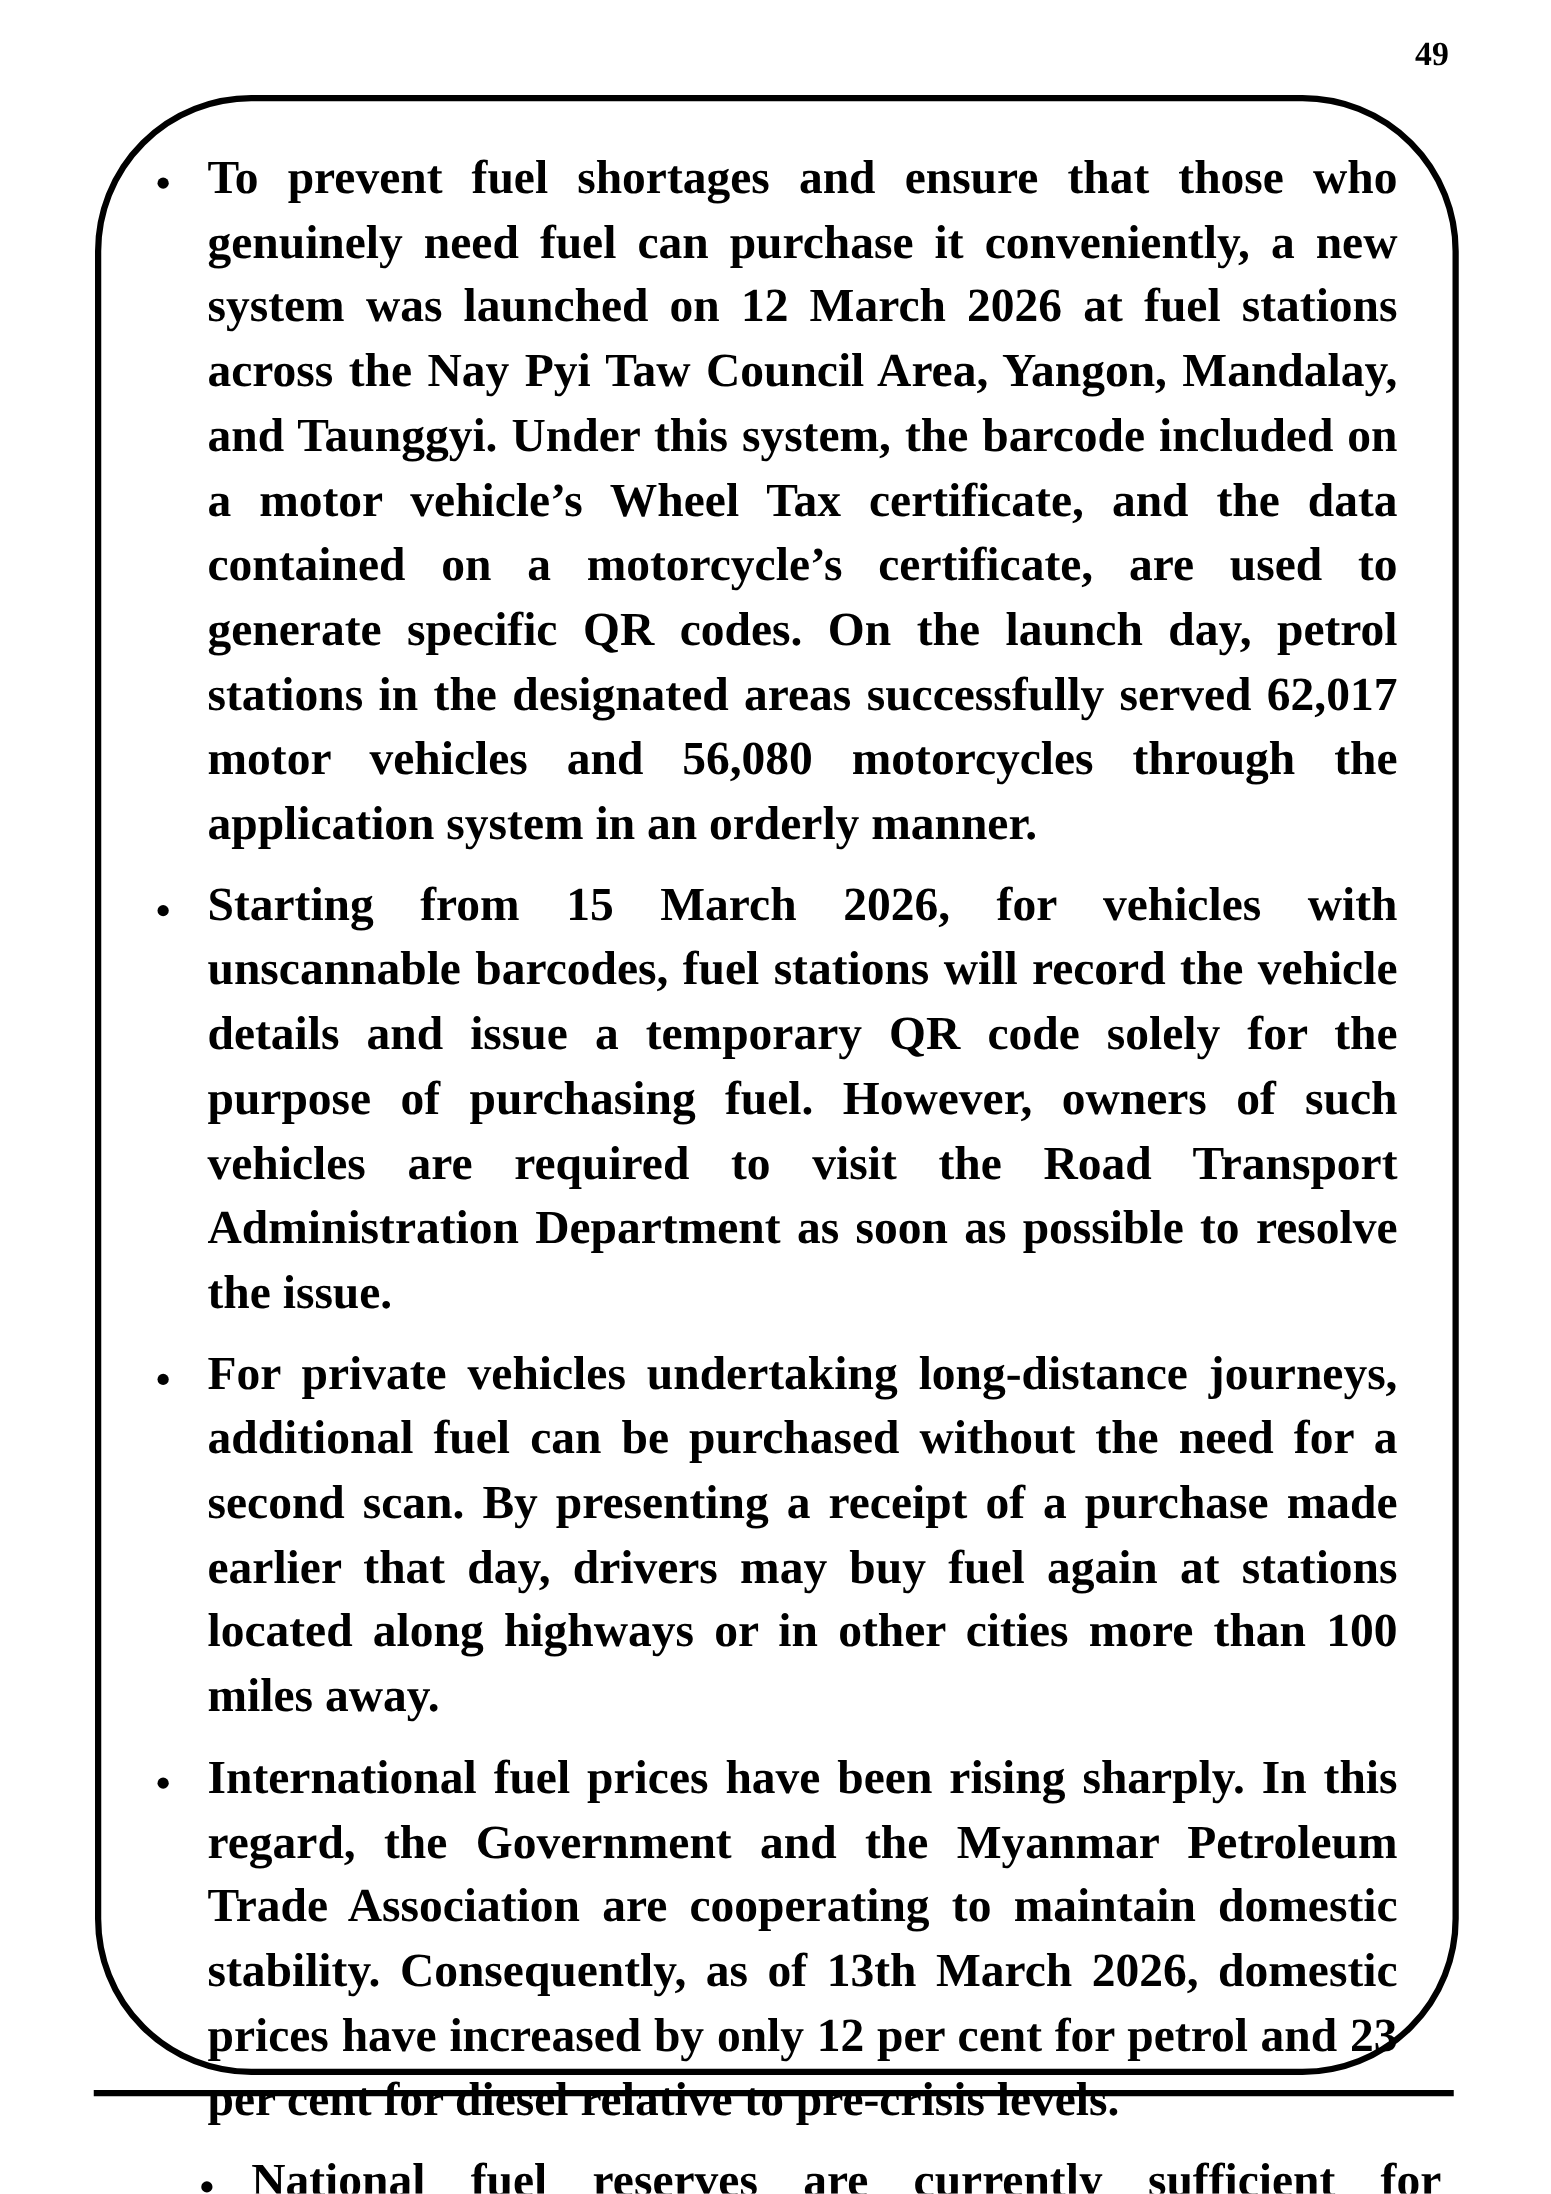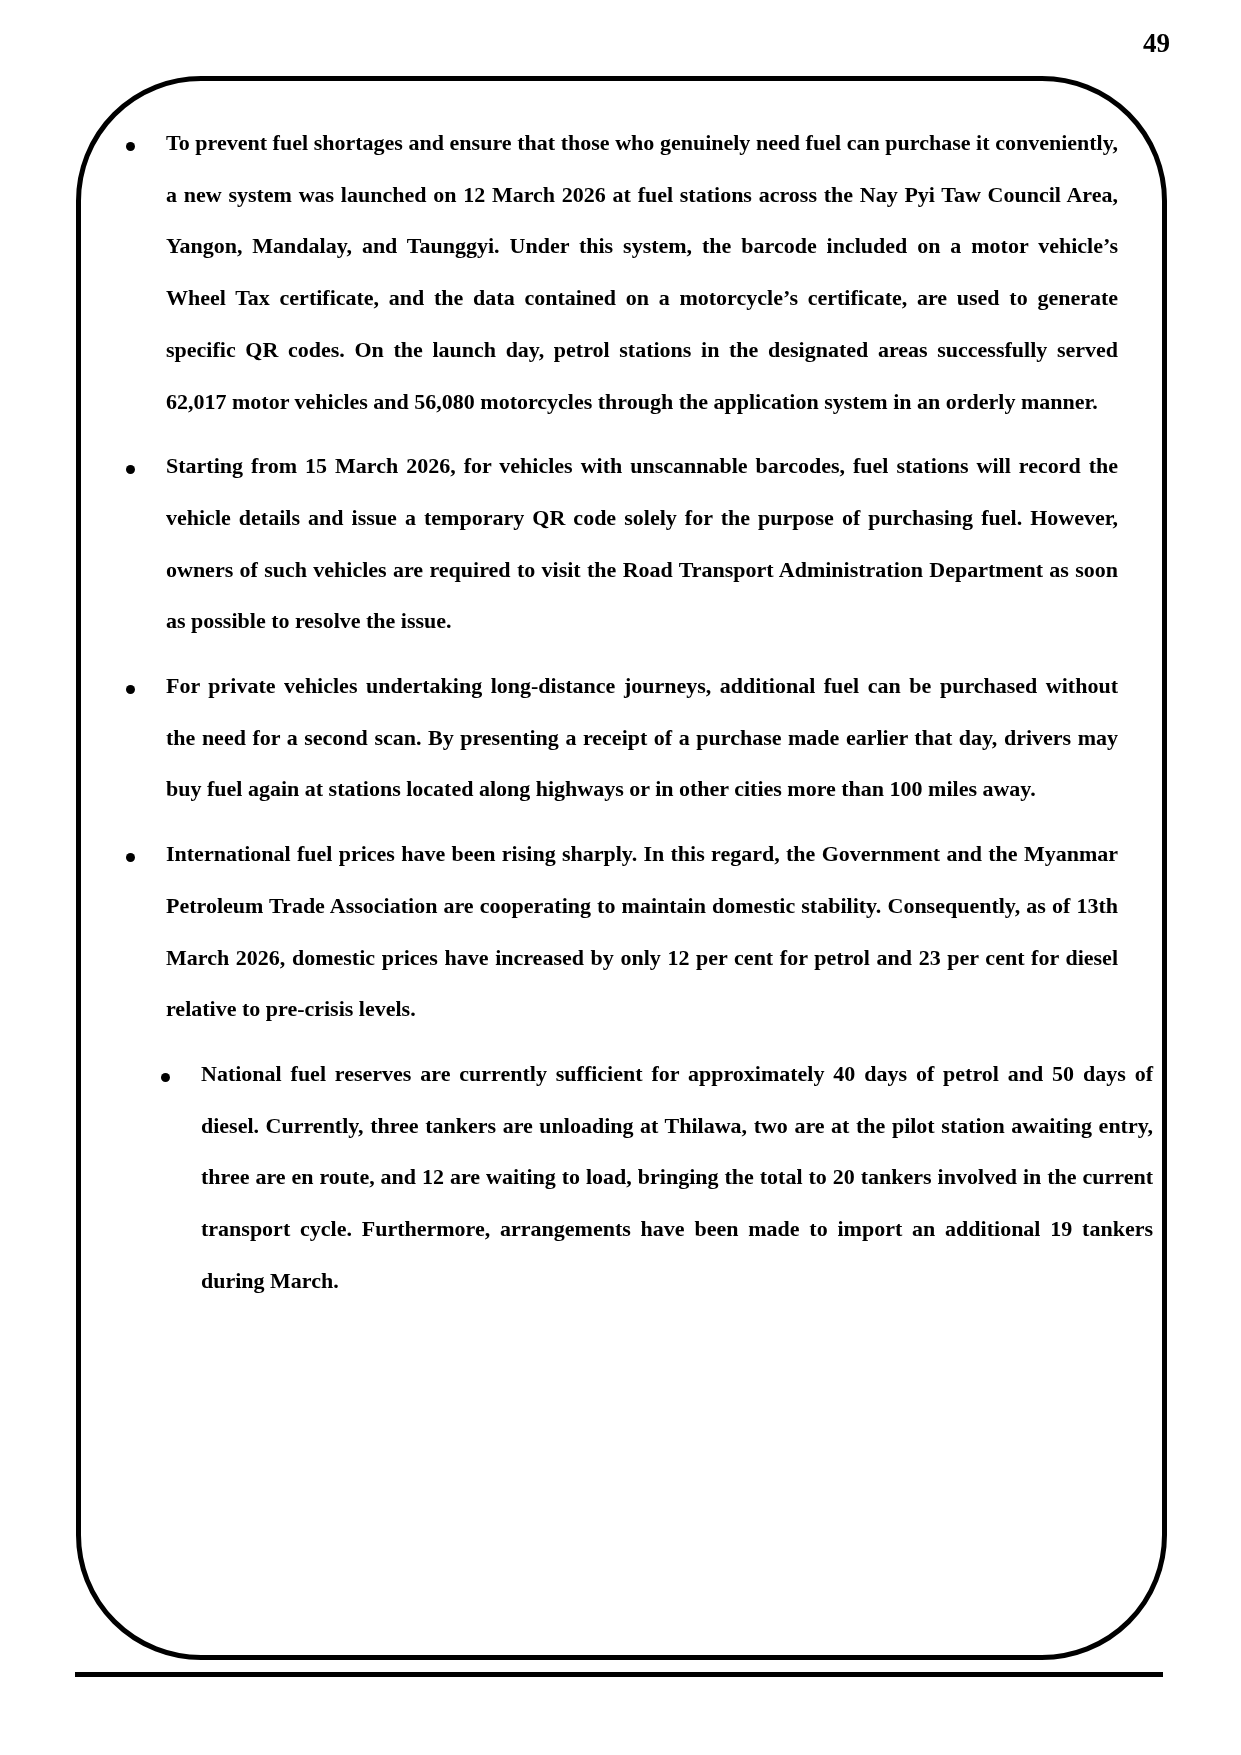--- a/index.html
+++ b/index.html
@@ -9,38 +9,38 @@
     width: 1241px;
     height: 1755px;
     background: #ffffff;
     font-family: "Liberation Serif", "DejaVu Serif", serif;
     color: #000000;
     overflow: hidden;
   }
   .page-number {
     position: absolute;
     top: 30px;
-    right: 71px;
+    right: 82px;
     font-size: 27px;
     font-weight: bold;
     line-height: 1;
   }
   .content-frame {
     position: absolute;
     left: 76px;
     top: 76px;
     width: 1091px;
     height: 1584px;
     border: 5px solid #000000;
     border-radius: 125px;
     padding: 36px 44px 30px 85px;
   }
   .bullet-item {
     position: relative;
-    font-size: 22px;
+    font-size: 38px;
     font-weight: bold;
     line-height: 51.7px;
     text-align: justify;
     width: 952px;
     margin-bottom: 13px;
   }
   .bullet-item:last-child { margin-bottom: 0; margin-left: 35px; }
   .bullet-dot {
     position: absolute;
     left: -40px;

